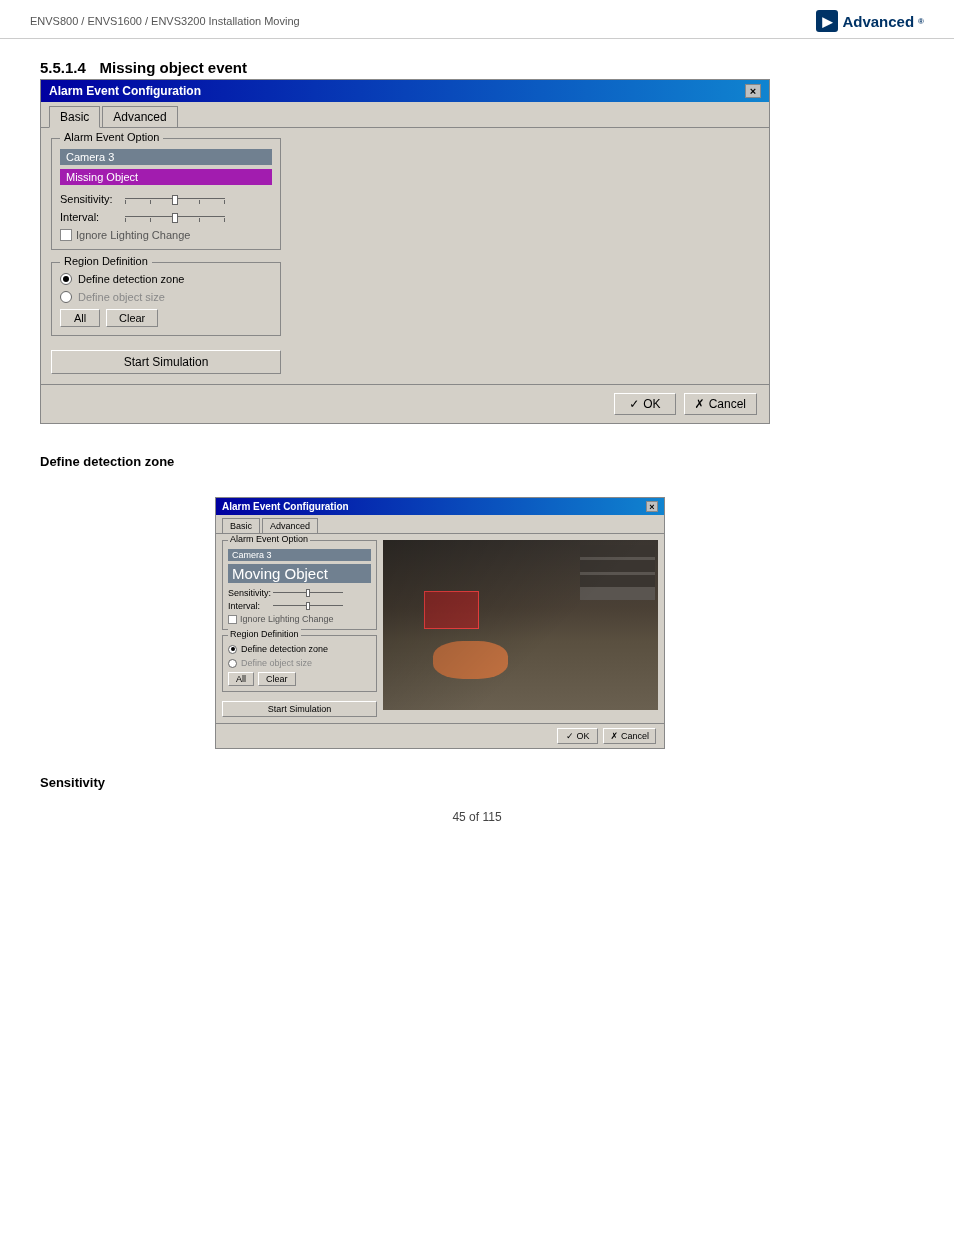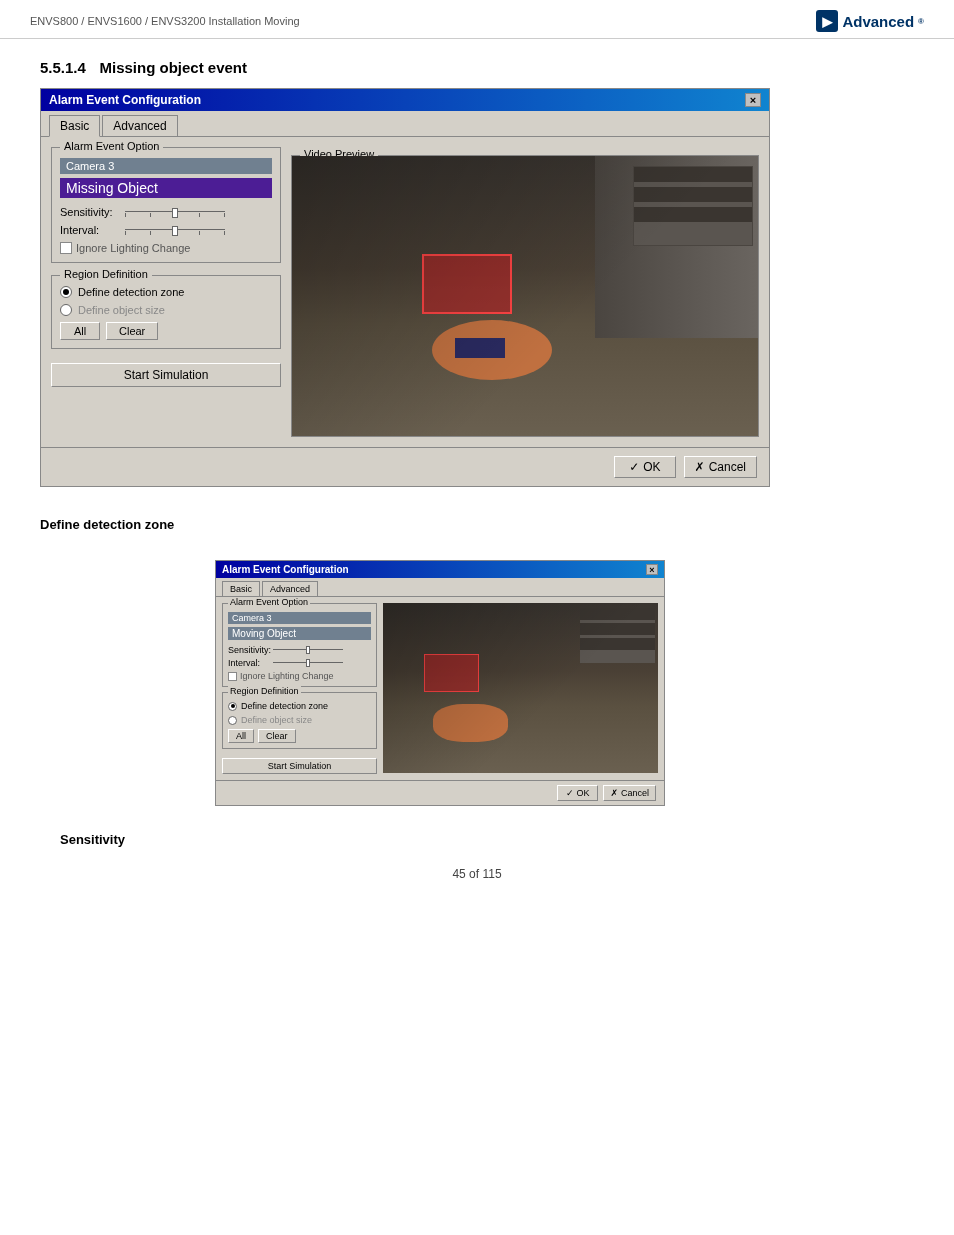--- a/index.html
+++ b/index.html
@@ -150,23 +150,23 @@
 
     .camera-label {
       background: #708090;
       color: white;
       font-size: 11px;
       padding: 2px 6px;
       margin-bottom: 4px;
       display: block;
     }
     .missing-object-label {
-      background: #4c1d95;
+      background: #a21caf;
       color: white;
-      font-size: 14px;
+      font-size: 11px;
       padding: 2px 6px;
       margin-bottom: 8px;
       display: block;
     }
 
     .slider-row {
       display: flex;
       align-items: center;
       margin-bottom: 6px;
       font-size: 11px;
@@ -477,21 +477,21 @@
       background: #708090;
       color: white;
       font-size: 9px;
       padding: 1px 4px;
       margin-bottom: 3px;
       display: block;
     }
     .small-moving-lbl {
       background: #708090;
       color: white;
-      font-size: 10px;
+      font-size: 15px;
       padding: 1px 4px;
       margin-bottom: 5px;
       display: block;
     }
     .small-slider-row {
       display: flex;
       align-items: center;
       margin-bottom: 3px;
       font-size: 9px;
     }
@@ -659,21 +659,20 @@
       border-top-color: #fff;
       border-left-color: #fff;
       cursor: pointer;
     }
 
     
     .sensitivity-section {
       display: flex;
       gap: 16px;
       margin-bottom: 20px;
-      margin-left: 20px;
     }
 
     
     .page-footer {
       text-align: center;
       font-size: 12px;
       color: #444;
       margin-top: 14px;
       padding-bottom: 20px;
     }
@@ -685,21 +684,21 @@
   <span class="page-header-text">ENVS800 / ENVS1600 / ENVS3200 Installation Moving</span>
   <div class="logo">
     <div class="logo-icon">▶</div>
     <span>Advanced</span>
       <sup style="font-size:8px;">®</sup>
   </div>
 </div>
 
 <div class="main-content">
 
-  <div style="margin-bottom: 12px;">
+  <div style="margin-bottom: 3px;">
     <span class="section-heading" style="margin-right: 10px;">5.5.1.4</span>
     <span class="section-heading">Missing object event</span>
   </div>
 
 
   <div class="dialog-box">
     <div class="dialog-titlebar">
       <span>Alarm Event Configuration</span>
       <div class="dialog-titlebar-close">×</div>
     </div>
@@ -769,40 +768,20 @@
 
           <div class="btn-row">
             <button class="win-btn">All</button>
             <button class="win-btn">Clear</button>
           </div>
         </div>
 
         <button class="start-sim-btn">Start Simulation</button>
       </div>
 
-      <div style="flex: 1; position: relative; padding-top: 8px;">
-        <div style="border: 1px solid #888; position: relative;">
-          <span class="video-panel-title">Video Preview</span>
-          <div class="video-preview">
-            <div class="cam-scene">
-              <div class="cam-wall-right"></div>
-              <div class="cam-shelves">
-                <div style="width:100%;height:15px;background:#3a3530;margin-bottom:5px;"></div>
-                <div style="width:100%;height:15px;background:#3a3530;margin-bottom:5px;"></div>
-                <div style="width:100%;height:15px;background:#3a3530;"></div>
-              </div>
-              <div class="cam-table"></div>
-              <div class="cam-red-box"></div>
-              <div class="cam-item-on-table"></div>
-
-              <div style="position:absolute;top:0;left:0;right:0;bottom:0;background:linear-gradient(135deg, rgba(0,0,0,0.3) 0%, transparent 60%);pointer-events:none;"></div>
-            </div>
-          </div>
-        </div>
-      </div>
     </div>
 
     <div class="dialog-footer">
       <button class="ok-btn">
         <span>✓</span>
         <span>OK</span>
       </button>
       <button class="cancel-btn">
         <span>✗</span>
         <span>Cancel</span>

